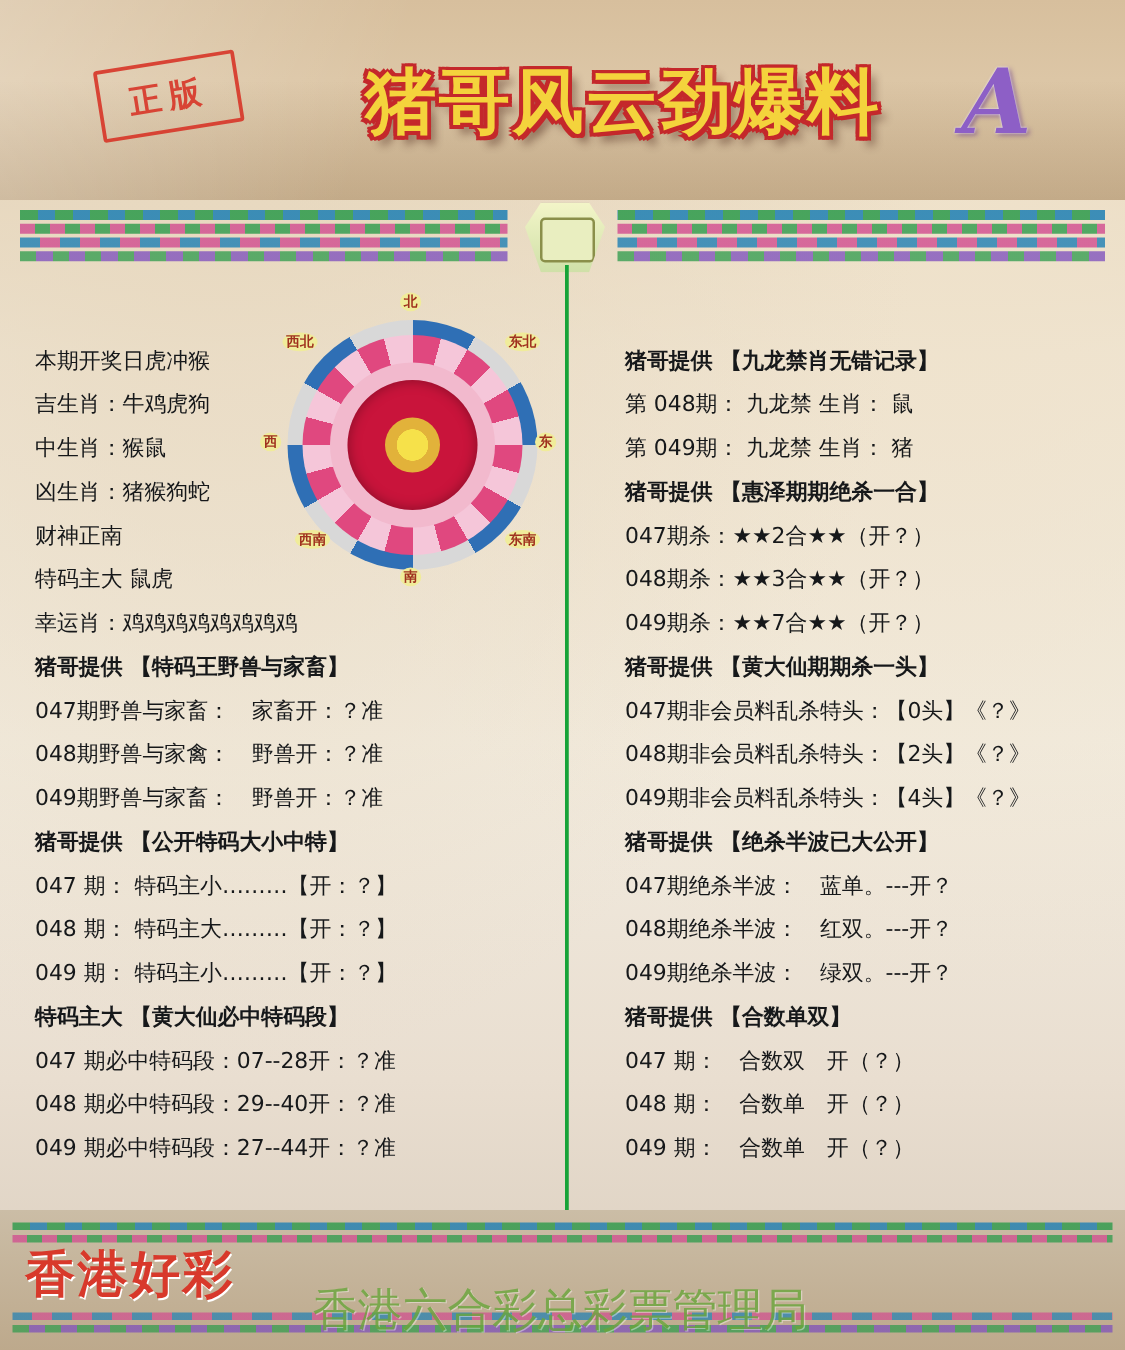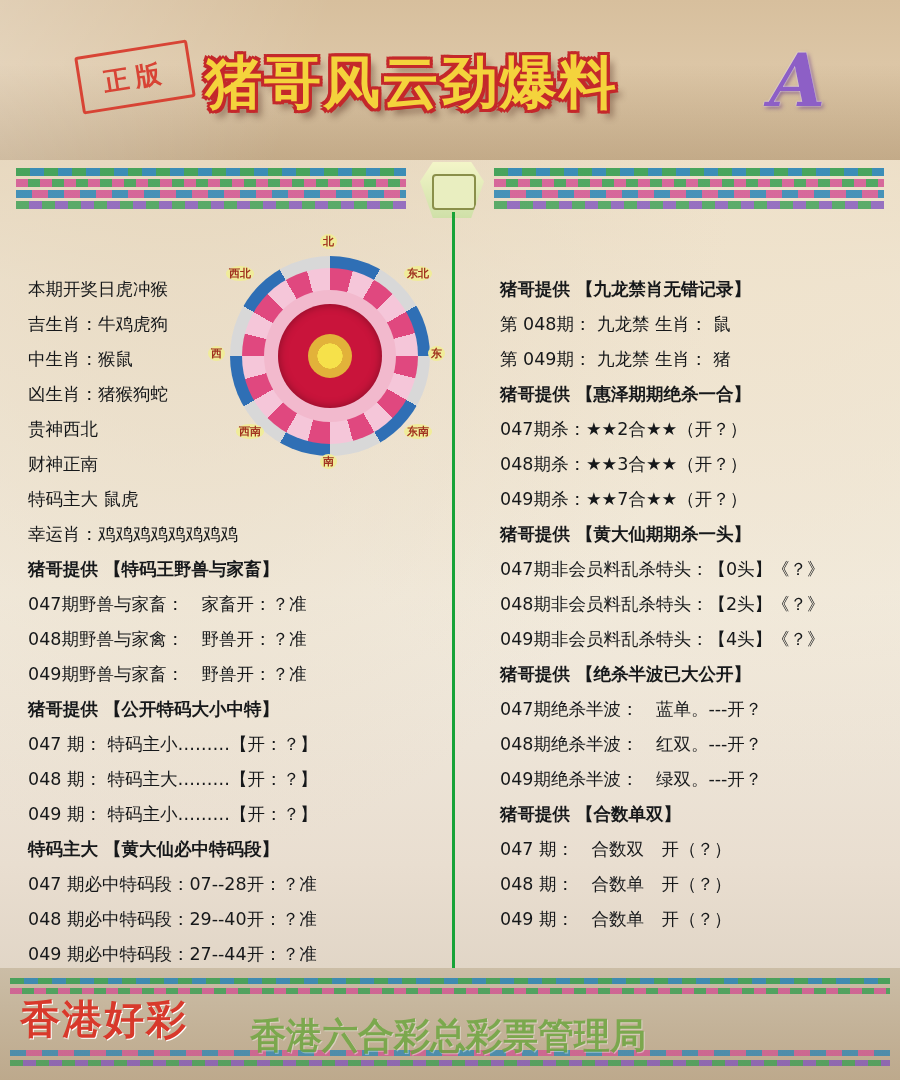--- a/index.html
+++ b/index.html
@@ -29,20 +29,21 @@
   }
   #headline{
     position:absolute;left:205px;top:42px;width:500px;height:80px;
     font-size:57px;font-weight:bold;letter-spacing:2px;line-height:80px;
     color:#f4d33c;
     text-shadow:
       3px 0 0 #c4282b, -3px 0 0 #c4282b, 0 3px 0 #c4282b, 0 -3px 0 #c4282b,
       3px 3px 0 #c4282b, -3px 3px 0 #c4282b, 3px -3px 0 #c4282b, -3px -3px 0 #c4282b,
       6px 7px 7px rgba(60,20,10,.45);
     white-space:nowrap;
+    text-align:right;
   }
   #letterA{
     position:absolute;right:75px;top:38px;
     font-size:72px;font-weight:bold;font-style:italic;
     color:#8d5fc6;
     text-shadow:0 0 2px #fff, 2px 2px 4px rgba(90,40,130,.6);
     font-family:"DejaVu Serif","Liberation Serif",serif;
   }
   
   .waves{position:absolute;height:46px;top:168px;}
@@ -85,21 +86,21 @@
   #footer .fbg{position:absolute;inset:0;background:linear-gradient(180deg,#cbbda6 0%,#bda98c 100%);}
   .fw{position:absolute;left:10px;width:880px;height:6px;}
   .fw.a{top:10px;background:repeating-linear-gradient(90deg,#2b9a4a 0 14px,#1d7fb4 14px 28px);opacity:.8;}
   .fw.b{top:20px;background:repeating-linear-gradient(90deg,#d14b8f 0 12px,#2b9a4a 12px 24px);opacity:.75;}
   .fw.c{top:82px;background:repeating-linear-gradient(90deg,#1d7fb4 0 16px,#d14b8f 16px 32px);opacity:.7;}
   .fw.d{top:92px;background:repeating-linear-gradient(90deg,#2b9a4a 0 13px,#7a4bbd 13px 26px);opacity:.7;}
   #ftext{position:absolute;left:20px;top:24px;font-size:40px;font-weight:bold;color:#d8392b;
     text-shadow:1px 1px 0 #fff;white-space:nowrap;letter-spacing:2px;}
   #fnum{position:absolute;left:310px;top:18px;font-size:50px;font-weight:bold;color:#d8392b;
     text-shadow:2px 2px 0 #ffe9a8;letter-spacing:2px;}
-  #fsub{position:absolute;left:250px;top:44px;font-size:36px;font-weight:bold;color:#6aa63c;opacity:.8;
+  #fsub{position:absolute;left:250px;top:56px;font-size:36px;font-weight:normal;color:#6aa63c;opacity:.8;
     text-shadow:1px 1px 0 rgba(255,255,255,.5);white-space:nowrap;}
 </style>
 </head>
 <body>
 
 <div id="banner">
   <div class="tex"></div>
   <div id="stamp">正版</div>
   <div id="headline">猪哥风云劲爆料</div>
   <div id="letterA">A</div>
@@ -137,21 +138,20 @@
   <div class="dir" style="left:14px;top:186px;margin-left:10px;">西南</div>
   <div class="dir" style="left:192px;top:186px;">东南</div>
   <div class="dir" style="left:108px;top:216px;">南</div>
 </div>
 
 <div class="col" id="colL">
   <div class="line b">本期开奖日虎冲猴</div>
   <div class="line b">吉生肖：牛鸡虎狗</div>
   <div class="line b">中生肖：猴鼠</div>
   <div class="line b">凶生肖：猪猴狗蛇</div>
-  <div class="line b">贵神西北</div>
   <div class="line b">财神正南</div>
   <div class="line b">特码主大  鼠虎</div>
   <div class="line b">幸运肖：鸡鸡鸡鸡鸡鸡鸡鸡</div>
   <div class="line hdr">猪哥提供 【特码王野兽与家畜】</div>
   <div class="line">047期野兽与家畜：　家畜开：？准</div>
   <div class="line">048期野兽与家禽：　野兽开：？准</div>
   <div class="line">049期野兽与家畜：　野兽开：？准</div>
   <div class="line hdr">猪哥提供 【公开特码大小中特】</div>
   <div class="line">047 期： 特码主小………【开：？】</div>
   <div class="line">048 期： 特码主大………【开：？】</div>

